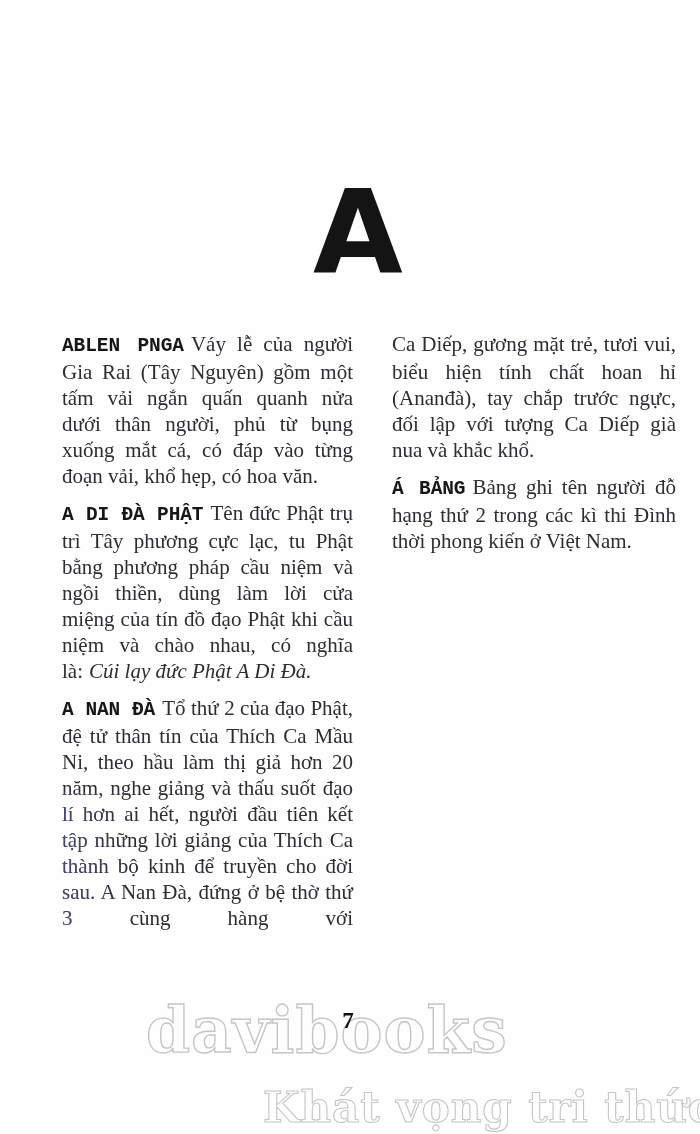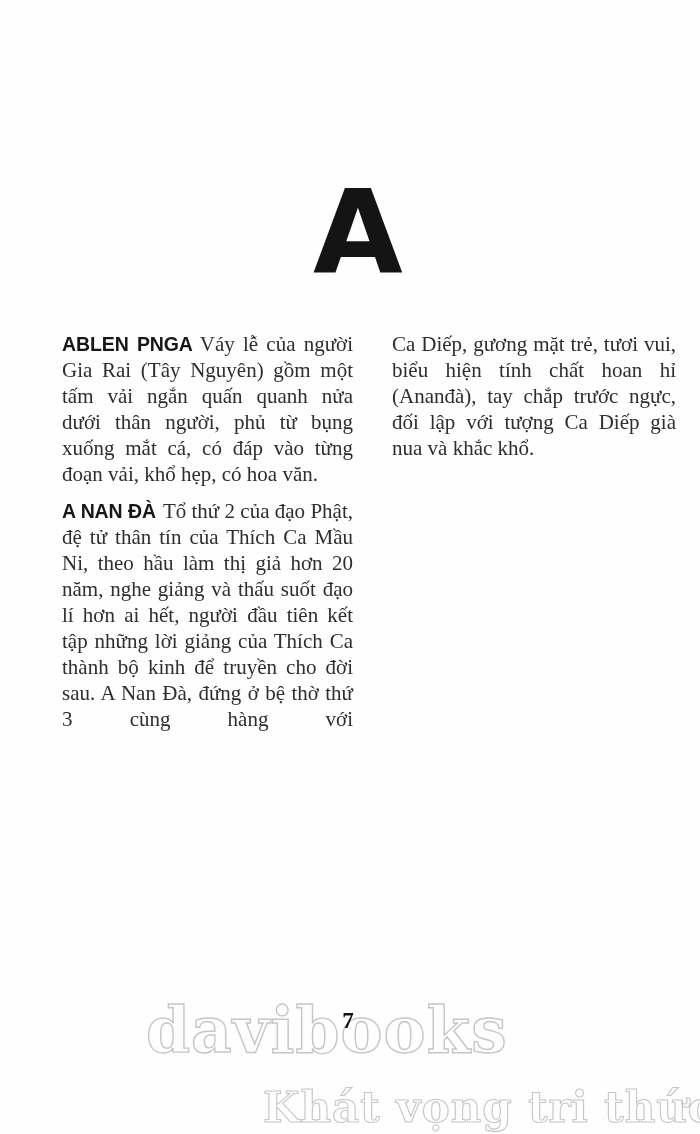--- a/index.html
+++ b/index.html
@@ -15,21 +15,21 @@
   }
   .col{
     position:absolute;top:331px;color:var(--text,#2d2d32);
     font-size:21px;line-height:26px;text-align:justify;
   }
   .col-left{left:62px;width:291px;}
   .col-right{left:364px;width:284px;margin-left:28px;}
   .entry{margin:0 0 11px 0;}
   .entry.cont{text-align-last:justify;}
   .head{
-    font-family:Liberation Sans, sans-serif;font-weight:bold;
+    font-family:Liberation Mono, monospace;font-weight:bold;
     font-size:19.5px;color:var(--headword,#17171a);
     letter-spacing:-0.1px;margin-right:7px;
   }
   .head:empty{margin:0;}
   .it{font-style:italic;}
   .it:not(:empty){margin-left:6px;}
   .pageno{
     position:absolute;left:328px;top:1008px;width:40px;text-align:center;
     font-weight:bold;font-size:23px;color:#0f0f0f;z-index:3;
   }
@@ -50,25 +50,27 @@
 </style>
 </head>
 <body>
 
 <div class="page">
 
   <div class="letter">A</div>
 
   <div class="col col-left">
     <p class="entry"><b class="head">ABLEN PNGA</b><span class="body">Váy lễ của người Gia Rai (Tây Nguyên) gồm một tấm vải ngắn quấn quanh nửa dưới thân người, phủ từ bụng xuống mắt cá, có đáp vào từng đoạn vải, khổ hẹp, có hoa văn.</span><i class="it"></i></p>
+    <p class="entry"><b class="head">A DI ĐÀ PHẬT</b><span class="body">Tên đức Phật trụ trì Tây phương cực lạc, tu Phật bằng phương pháp cầu niệm và ngồi thiền, dùng làm lời cửa miệng của tín đồ đạo Phật khi cầu niệm và chào nhau, có nghĩa là:</span><i class="it">Cúi lạy đức Phật A Di Đà.</i></p>
     <p class="entry cont"><b class="head">A NAN ĐÀ</b><span class="body">Tổ thứ 2 của đạo Phật, đệ tử thân tín của Thích Ca Mầu Ni, theo hầu làm thị giả hơn 20 năm, nghe giảng và thấu suốt đạo lí hơn ai hết, người đầu tiên kết tập những lời giảng của Thích Ca thành bộ kinh để truyền cho đời sau. A Nan Đà, đứng ở bệ thờ thứ 3 cùng hàng với</span><i class="it"></i></p>
   </div>
 
   <div class="col col-right">
     <p class="entry"><b class="head"></b><span class="body">Ca Diếp, gương mặt trẻ, tươi vui, biểu hiện tính chất hoan hỉ (Ananđà), tay chắp trước ngực, đối lập với tượng Ca Diếp già nua và khắc khổ.</span><i class="it"></i></p>
+    <p class="entry"><b class="head">Á BẢNG</b><span class="body">Bảng ghi tên người đỗ hạng thứ 2 trong các kì thi Đình thời phong kiến ở Việt Nam.</span><i class="it"></i></p>
   </div>
 
   <div class="tint"></div>
 
   <div class="pageno">7</div>
 
   <div class="wm wm-brand">davibooks</div>
   <div class="wm wm-tagline">Khát vọng tri thức</div>
 
 </div>

